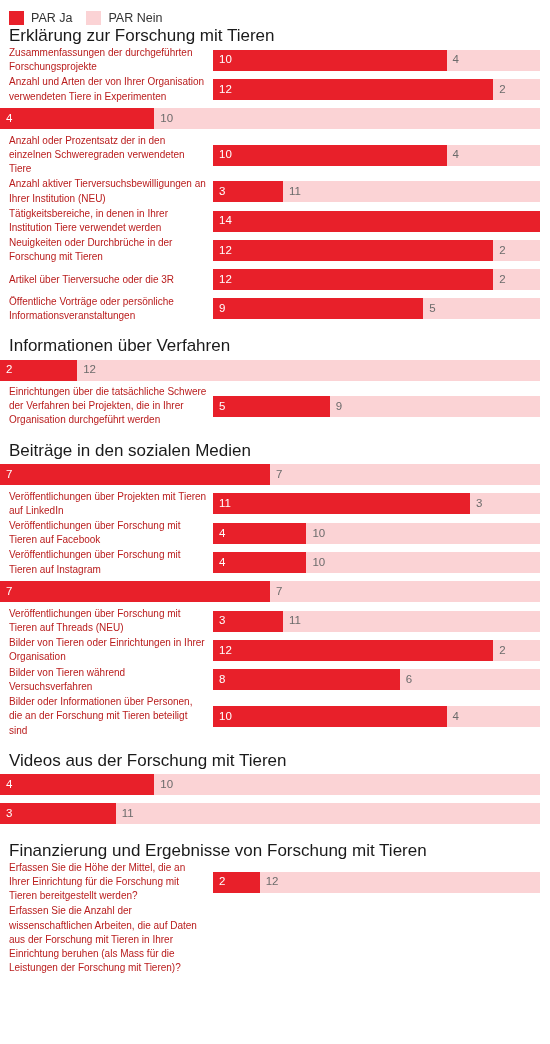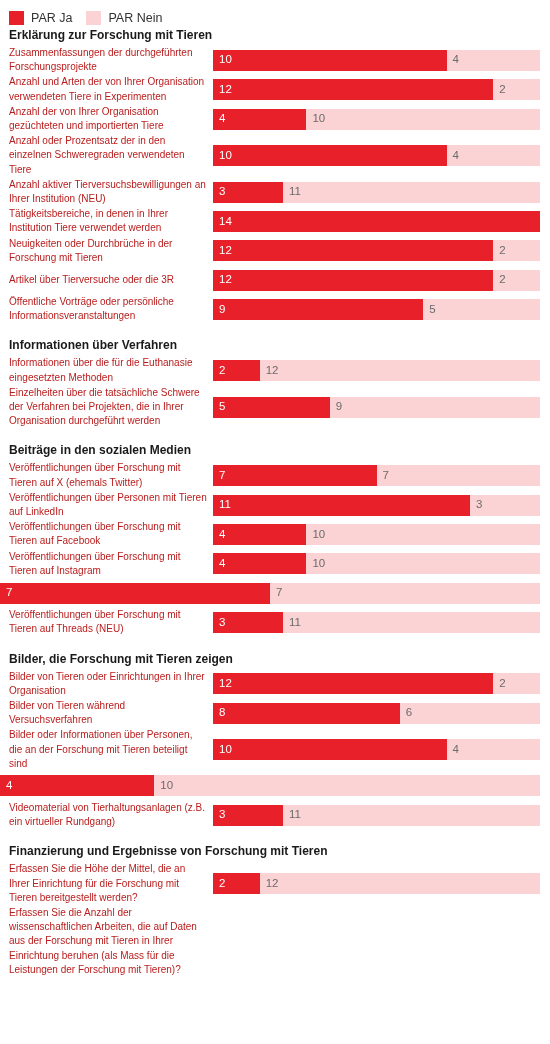--- a/index.html
+++ b/index.html
@@ -45,22 +45,22 @@
     color: #333333;
     line-height: 1;
     white-space: nowrap;
   }
 
   
   .group {
     margin: 0;
   }
   .group-title {
-    font-size: 12px;
-    font-weight: bold;
+    font-size: 17px;
+    font-weight: normal;
     color: #1a1a1a;
     padding: 0 0 3px 9px;
     line-height: 15px;
   }
   .group + .group .group-title {
     padding-top: 14px;
   }
 
   
   .row {
@@ -151,21 +151,20 @@
               <div class="seg seg-yes" style="width: 85.7143%;">
                 <span class="seg-val">12</span>
               </div>
               <div class="seg seg-no" style="width: 14.2857%;">
                 <span class="seg-val">2</span>
               </div>
             </div>
           </div>
         </div>
         <div class="row">
-          <div class="row-label">Anzahl der von Ihrer Organisation gezüchteten und importierten Tiere</div>
           <div class="row-bar-wrap">
             <div class="bar-track">
               <div class="seg seg-yes" style="width: 28.5714%;">
                 <span class="seg-val">4</span>
               </div>
               <div class="seg seg-no" style="width: 71.4286%;">
                 <span class="seg-val">10</span>
               </div>
             </div>
           </div>
@@ -242,63 +241,61 @@
               <div class="seg seg-no" style="width: 35.7143%;">
                 <span class="seg-val">5</span>
               </div>
             </div>
           </div>
         </div>
       </div>
       <div class="group">
         <div class="group-title">Informationen über Verfahren</div>
         <div class="row">
-          <div class="row-label">Informationen über die für die Euthanasie eingesetzten Methoden</div>
           <div class="row-bar-wrap">
             <div class="bar-track">
               <div class="seg seg-yes" style="width: 14.2857%;">
                 <span class="seg-val">2</span>
               </div>
               <div class="seg seg-no" style="width: 85.7143%;">
                 <span class="seg-val">12</span>
               </div>
             </div>
           </div>
         </div>
         <div class="row">
-          <div class="row-label">Einzelheiten über die tatsächliche Schwere der Verfahren bei Projekten, die in Ihrer Organisation durchgeführt werden</div>
+          <div class="row-label">Einrichtungen über die tatsächliche Schwere der Verfahren bei Projekten, die in Ihrer Organisation durchgeführt werden</div>
           <div class="row-bar-wrap">
             <div class="bar-track">
               <div class="seg seg-yes" style="width: 35.7143%;">
                 <span class="seg-val">5</span>
               </div>
               <div class="seg seg-no" style="width: 64.2857%;">
                 <span class="seg-val">9</span>
               </div>
             </div>
           </div>
         </div>
       </div>
       <div class="group">
         <div class="group-title">Beiträge in den sozialen Medien</div>
         <div class="row">
-          <div class="row-label">Veröffentlichungen über Forschung mit Tieren auf X (ehemals Twitter)</div>
           <div class="row-bar-wrap">
             <div class="bar-track">
               <div class="seg seg-yes" style="width: 50%;">
                 <span class="seg-val">7</span>
               </div>
               <div class="seg seg-no" style="width: 50%;">
                 <span class="seg-val">7</span>
               </div>
             </div>
           </div>
         </div>
         <div class="row">
-          <div class="row-label">Veröffentlichungen über Personen mit Tieren auf LinkedIn</div>
+          <div class="row-label">Veröffentlichungen über Projekten mit Tieren auf LinkedIn</div>
           <div class="row-bar-wrap">
             <div class="bar-track">
               <div class="seg seg-yes" style="width: 78.5714%;">
                 <span class="seg-val">11</span>
               </div>
               <div class="seg seg-no" style="width: 21.4286%;">
                 <span class="seg-val">3</span>
               </div>
             </div>
           </div>
@@ -349,21 +346,20 @@
                 <span class="seg-val">3</span>
               </div>
               <div class="seg seg-no" style="width: 78.5714%;">
                 <span class="seg-val">11</span>
               </div>
             </div>
           </div>
         </div>
       </div>
       <div class="group">
-        <div class="group-title">Bilder, die Forschung mit Tieren zeigen</div>
         <div class="row">
           <div class="row-label">Bilder von Tieren oder Einrichtungen in Ihrer Organisation</div>
           <div class="row-bar-wrap">
             <div class="bar-track">
               <div class="seg seg-yes" style="width: 85.7143%;">
                 <span class="seg-val">12</span>
               </div>
               <div class="seg seg-no" style="width: 14.2857%;">
                 <span class="seg-val">2</span>
               </div>
@@ -391,34 +387,34 @@
                 <span class="seg-val">10</span>
               </div>
               <div class="seg seg-no" style="width: 28.5714%;">
                 <span class="seg-val">4</span>
               </div>
             </div>
           </div>
         </div>
       </div>
       <div class="group">
+        <div class="group-title">Videos aus der Forschung mit Tieren</div>
         <div class="row">
           <div class="row-bar-wrap">
             <div class="bar-track">
               <div class="seg seg-yes" style="width: 28.5714%;">
                 <span class="seg-val">4</span>
               </div>
               <div class="seg seg-no" style="width: 71.4286%;">
                 <span class="seg-val">10</span>
               </div>
             </div>
           </div>
         </div>
         <div class="row">
-          <div class="row-label">Videomaterial von Tierhaltungsanlagen (z.B. ein virtueller Rundgang)</div>
           <div class="row-bar-wrap">
             <div class="bar-track">
               <div class="seg seg-yes" style="width: 21.4286%;">
                 <span class="seg-val">3</span>
               </div>
               <div class="seg seg-no" style="width: 78.5714%;">
                 <span class="seg-val">11</span>
               </div>
             </div>
           </div>

